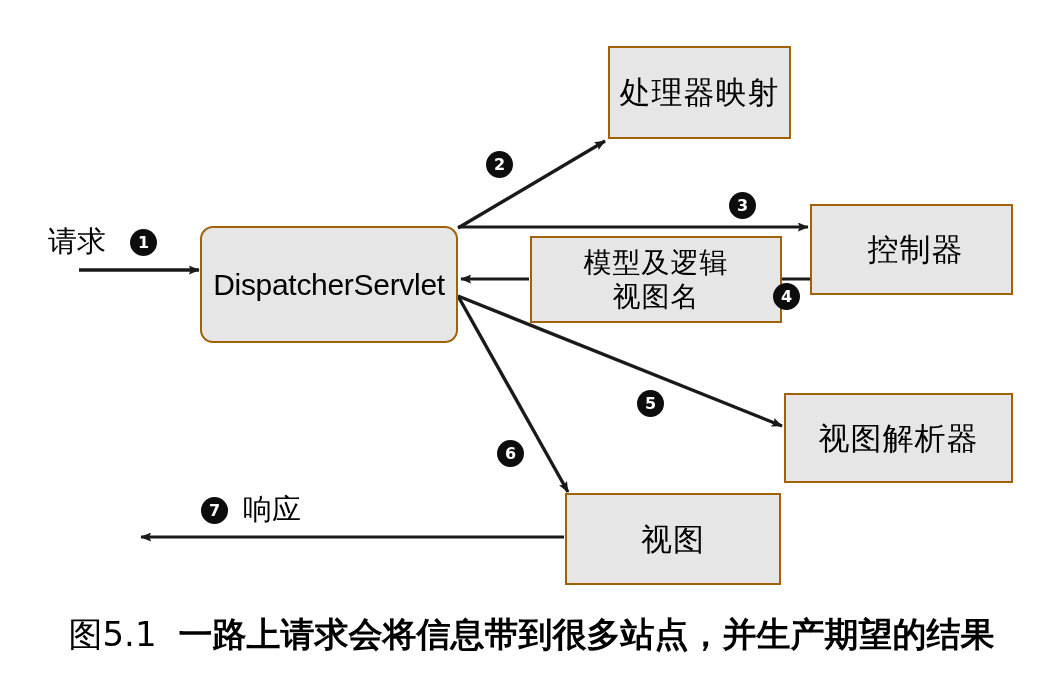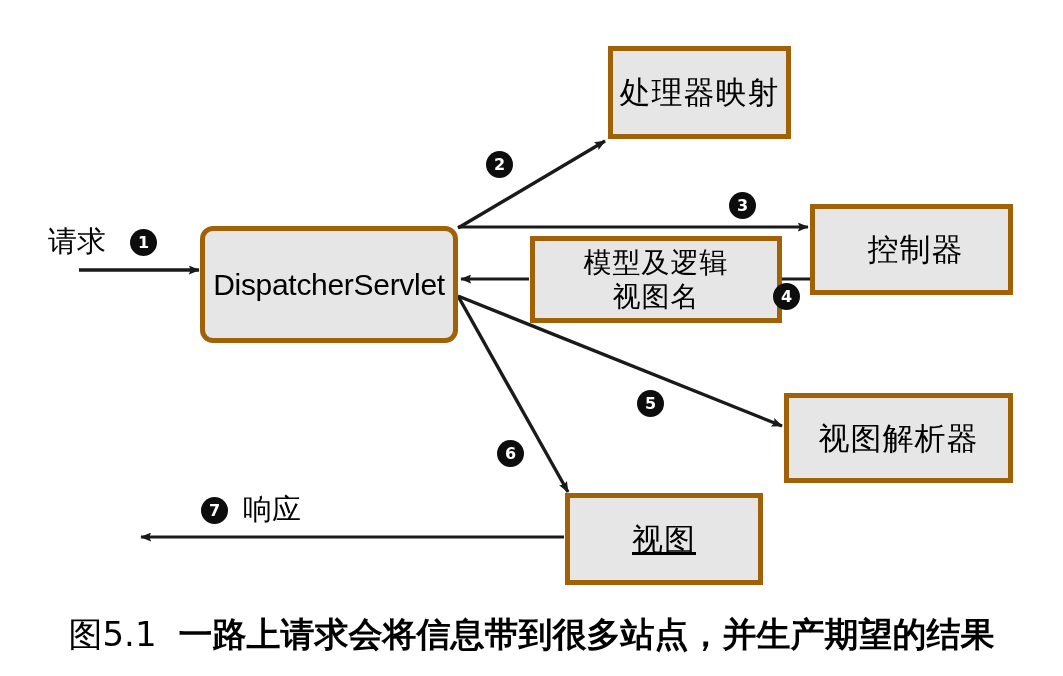--- a/index.html
+++ b/index.html
@@ -22,21 +22,21 @@
     position: absolute;
     left: 0;
     top: 0;
     width: 1063px;
     height: 676px;
   }
   .node-box {
     position: absolute;
     box-sizing: border-box;
     background: #e6e6e6;
-    border: 5px solid #a16207;
+    border: 2px solid #a16207;
     display: flex;
     align-items: center;
     justify-content: center;
     text-align: center;
     z-index: 3;
   }
   .node-label {
     display: block;
     line-height: 1.18;
     white-space: pre-line;
@@ -136,21 +136,21 @@
 
   <div class="node-box" style="left:530px; top:236px; width:252px; height:87px;">
     <span class="node-label cjk" style="font-size:28px;">模型及逻辑
 视图名</span>
   </div>
 
   <div class="node-box" style="left:784px; top:393px; width:229px; height:90px;">
     <span class="node-label cjk">视图解析器</span>
   </div>
 
-  <div class="node-box" style="left:565px; top:493px; width:198px; height:92px;text-decoration:underline;">
+  <div class="node-box" style="left:565px; top:493px; width:216px; height:92px;">
     <span class="node-label cjk">视图</span>
   </div>
 
   <div class="edge-text" style="left:48px; top:222px;">请求</div>
 
   <div class="edge-text" style="left:243px; top:490px;">响应</div>
 
   <div class="step-marker" style="left:130px; top:229px;">1</div>
 
   <div class="step-marker" style="left:486px; top:151px;">2</div>

